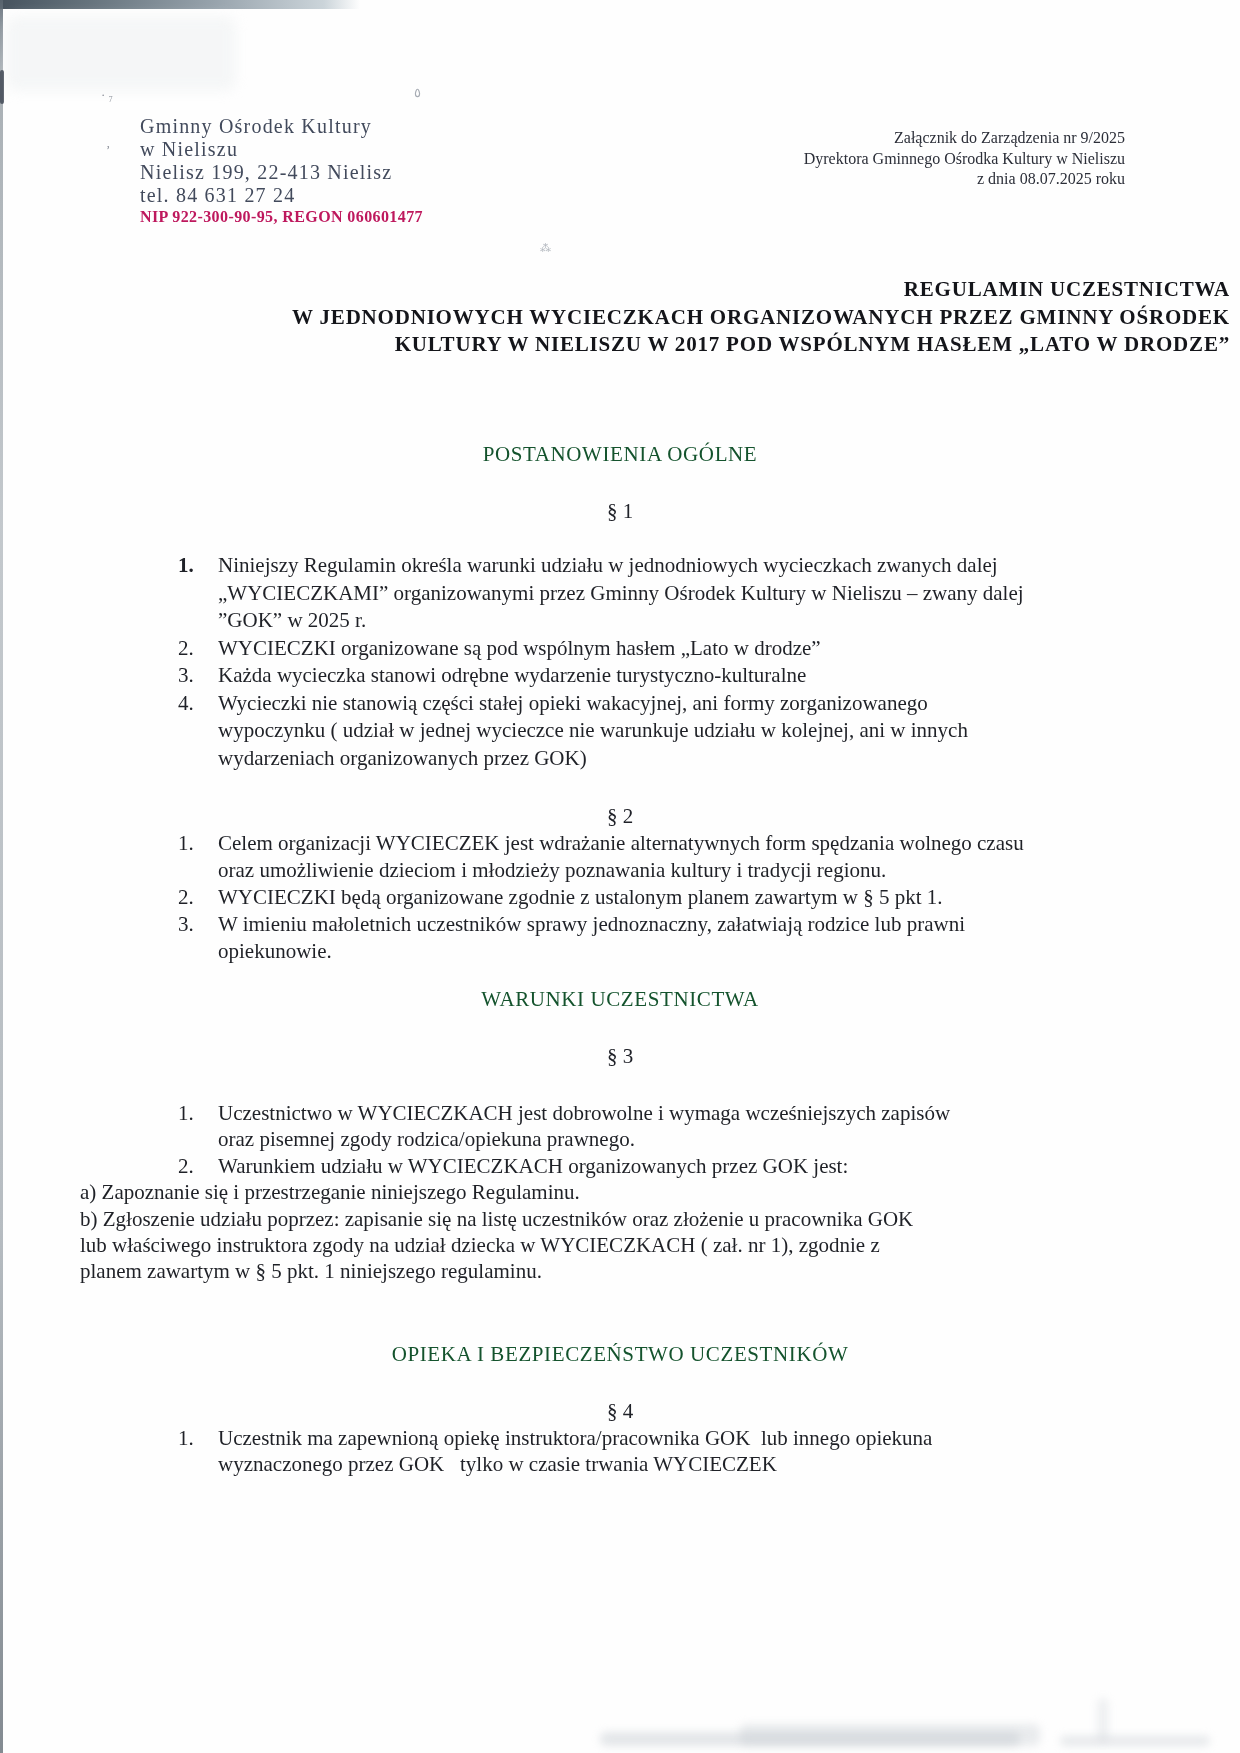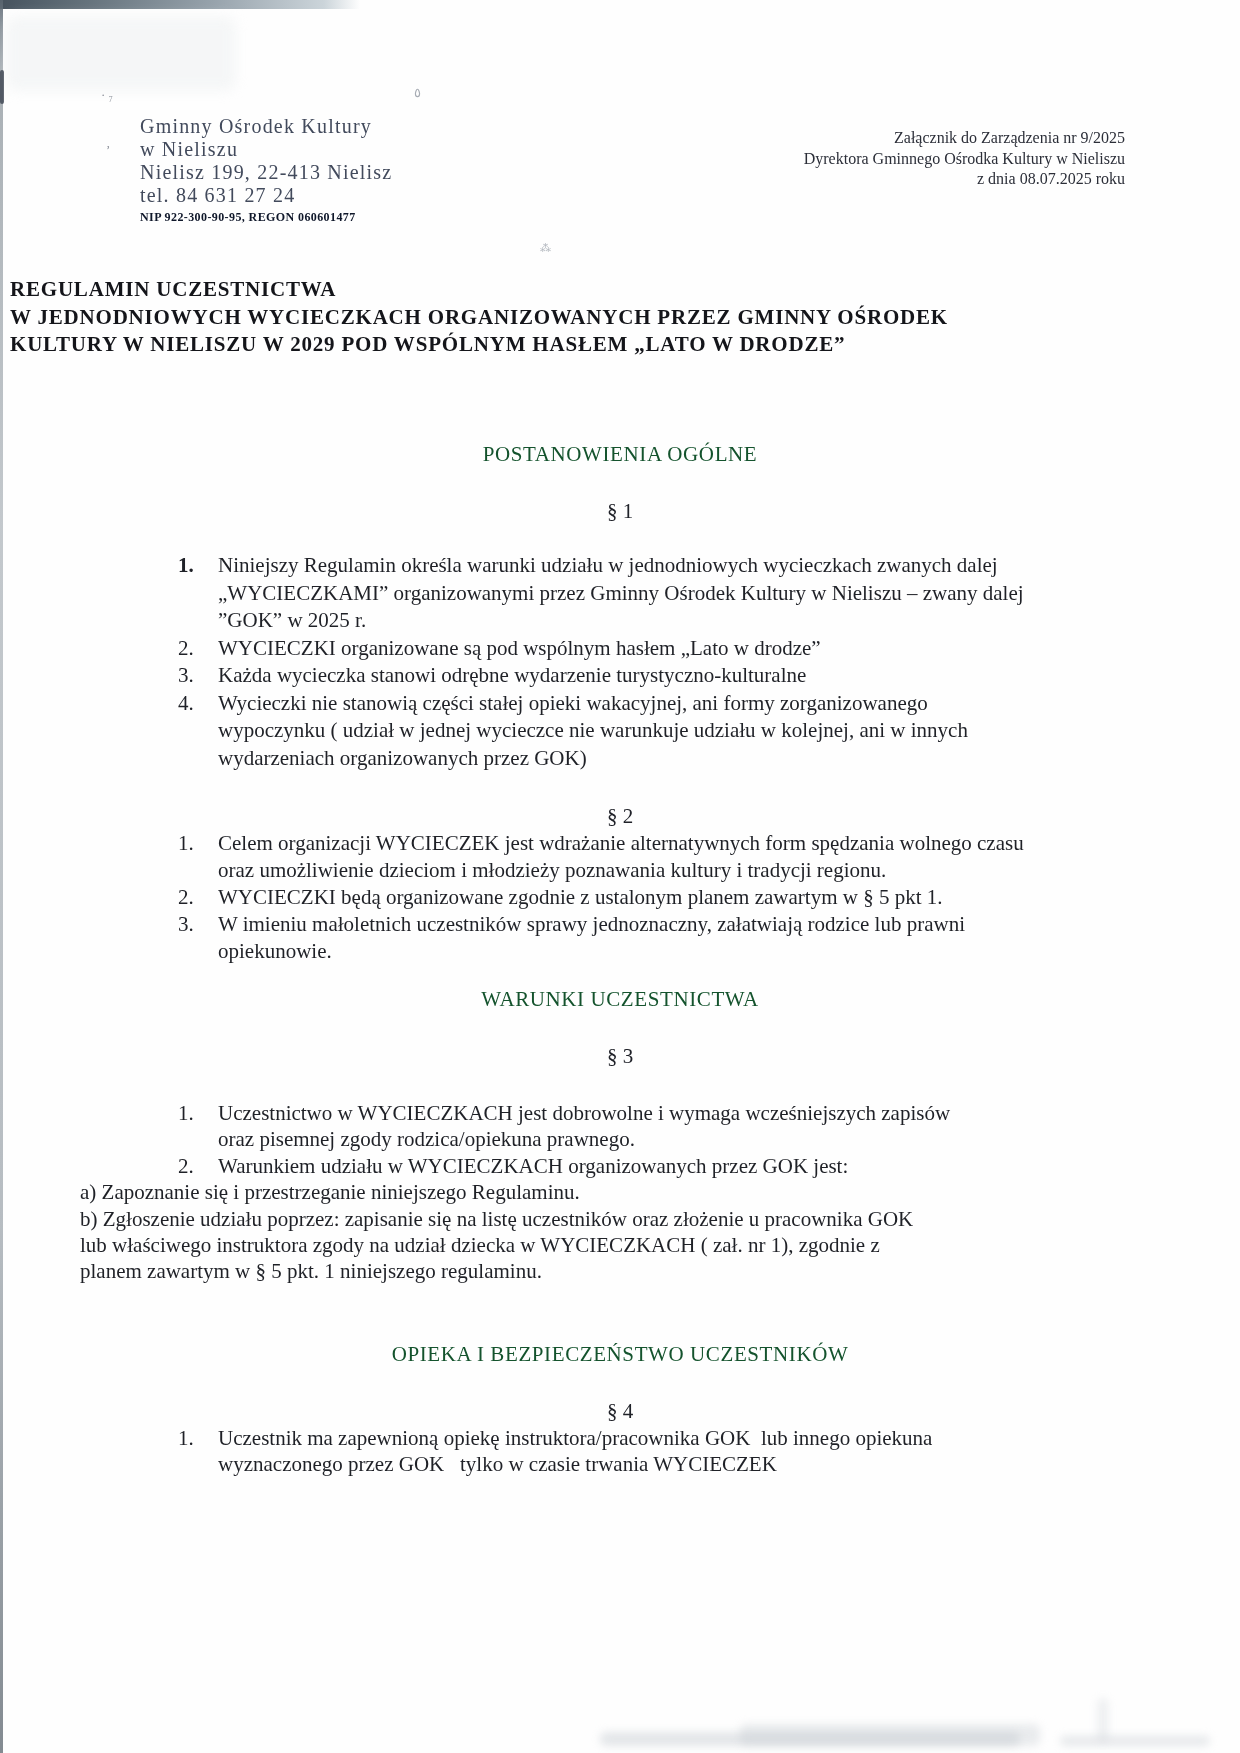--- a/index.html
+++ b/index.html
@@ -42,35 +42,35 @@
   .speck.k3{left:106px;top:136px;}
   .speck.k4{left:540px;top:242px;color:#b0b5bc;font-size:11px;}
 
   
   .stamp{
     position:absolute;left:140px;top:115px;width:315px;
     text-align:left;color:#424a5c;
   }
   .stamp .ln{font-size:20px;line-height:23px;letter-spacing:1.2px;white-space:pre;}
   .stamp .ln.nip{
-    font-size:12px;line-height:20px;font-weight:bold;letter-spacing:.4px;
-    color:#0f172a;filter:blur(.3px);
+    font-size:16px;line-height:20px;font-weight:bold;letter-spacing:.4px;
+    color:#be185d;filter:blur(.3px);
   }
 
   
   .annotation{
     position:absolute;right:115px;top:128px;
     text-align:right;color:#2b2e38;
   }
   .annotation .ln{font-size:16px;line-height:20.5px;white-space:pre;}
 
   
   .title{
     position:absolute;left:10px;top:276px;width:1220px;
-    text-align:left;font-weight:bold;color:#14151a;
+    text-align:right;font-weight:bold;color:#14151a;
   }
   .title .ln{font-size:21px;line-height:27.5px;letter-spacing:.8px;white-space:pre;}
 
   
   .heading{
     position:absolute;left:10px;width:1220px;text-align:center;
     font-size:21px;letter-spacing:.6px;color:#14532d;white-space:pre;
   }
   .mark{
     position:absolute;left:10px;width:1220px;text-align:center;
@@ -127,21 +127,21 @@
 
   <div class="annotation">
     <div class="ln">Załącznik do Zarządzenia nr 9/2025</div>
     <div class="ln">Dyrektora Gminnego Ośrodka Kultury w Nieliszu</div>
     <div class="ln">z dnia 08.07.2025 roku</div>
   </div>
 
   <div class="title">
     <div class="ln">REGULAMIN UCZESTNICTWA</div>
     <div class="ln">W JEDNODNIOWYCH WYCIECZKACH ORGANIZOWANYCH PRZEZ GMINNY OŚRODEK</div>
-    <div class="ln">KULTURY W NIELISZU W 2029 POD WSPÓLNYM HASŁEM „LATO W DRODZE”</div>
+    <div class="ln">KULTURY W NIELISZU W 2017 POD WSPÓLNYM HASŁEM „LATO W DRODZE”</div>
   </div>
 
   <div class="heading h-1">POSTANOWIENIA OGÓLNE</div>
 
   <div class="mark m-p1">§ 1</div>
   <div class="block b-p1">
     <div class="row"><span class="num bold">1.</span><span>Niniejszy Regulamin określa warunki udziału w jednodniowych wycieczkach zwanych dalej</span></div>
     <div class="row"><span>„WYCIECZKAMI” organizowanymi przez Gminny Ośrodek Kultury w Nieliszu – zwany dalej</span></div>
     <div class="row"><span>”GOK” w 2025 r.</span></div>
     <div class="row"><span class="num">2.</span><span>WYCIECZKI organizowane są pod wspólnym hasłem „Lato w drodze”</span></div>

